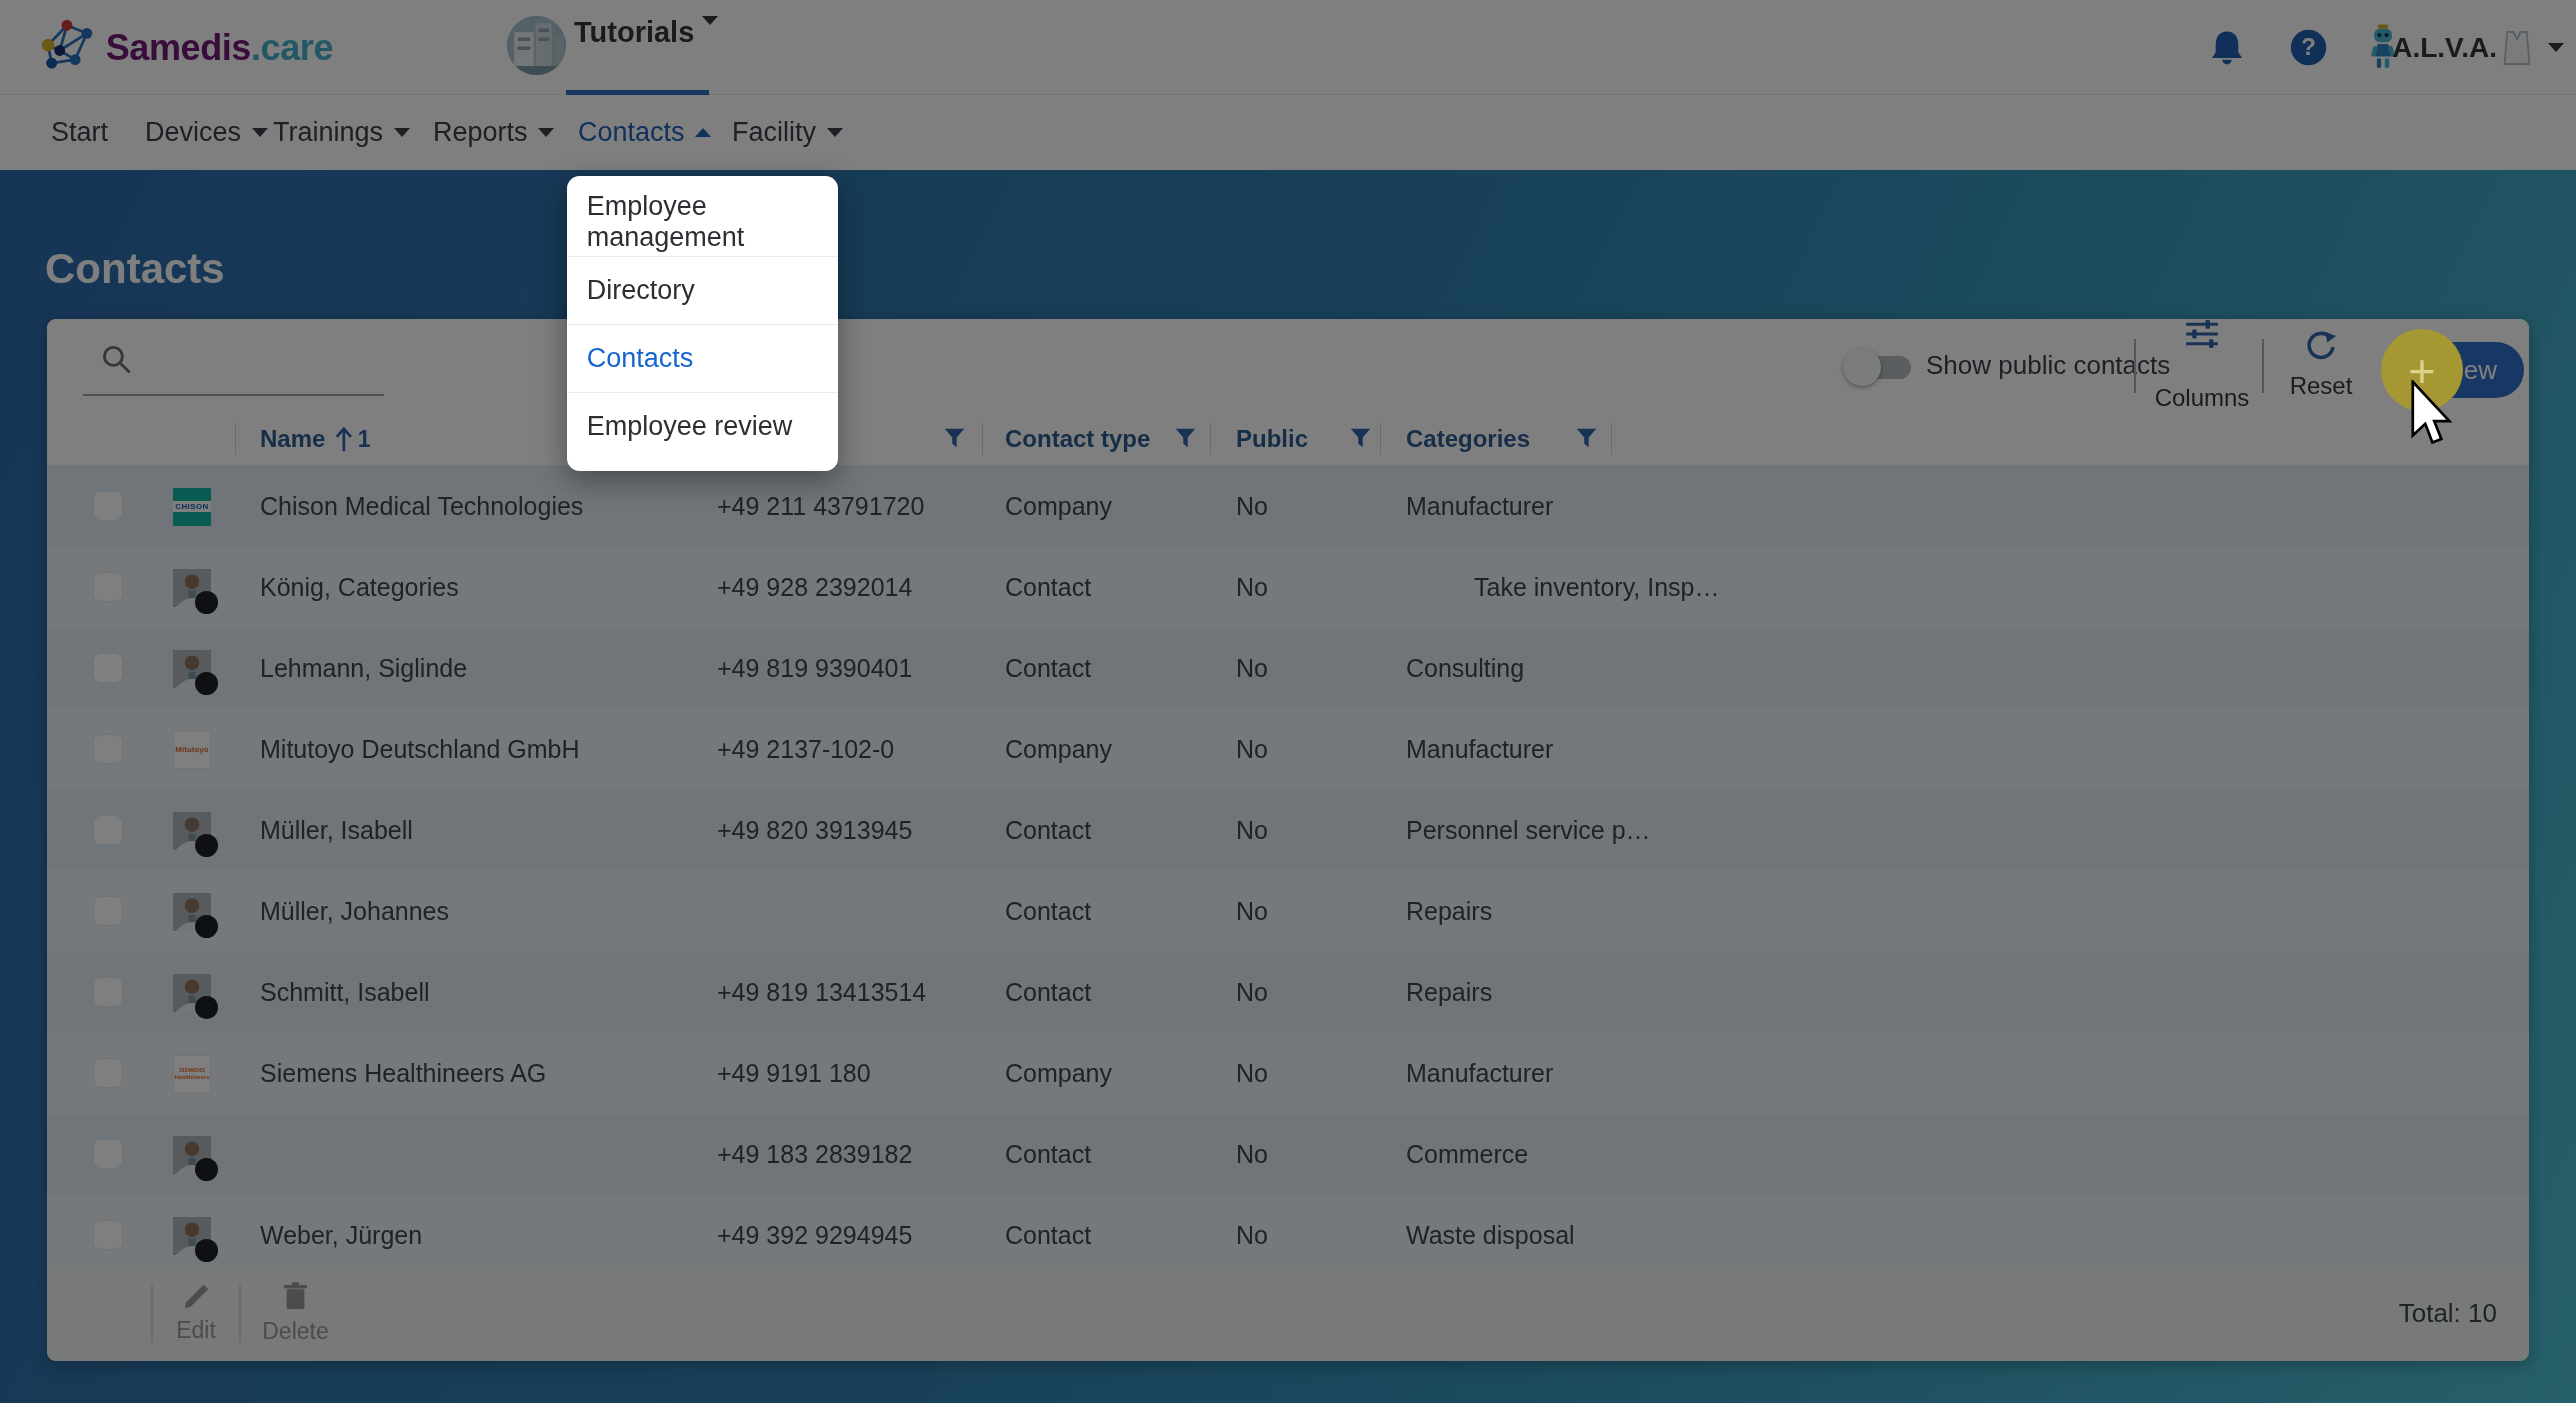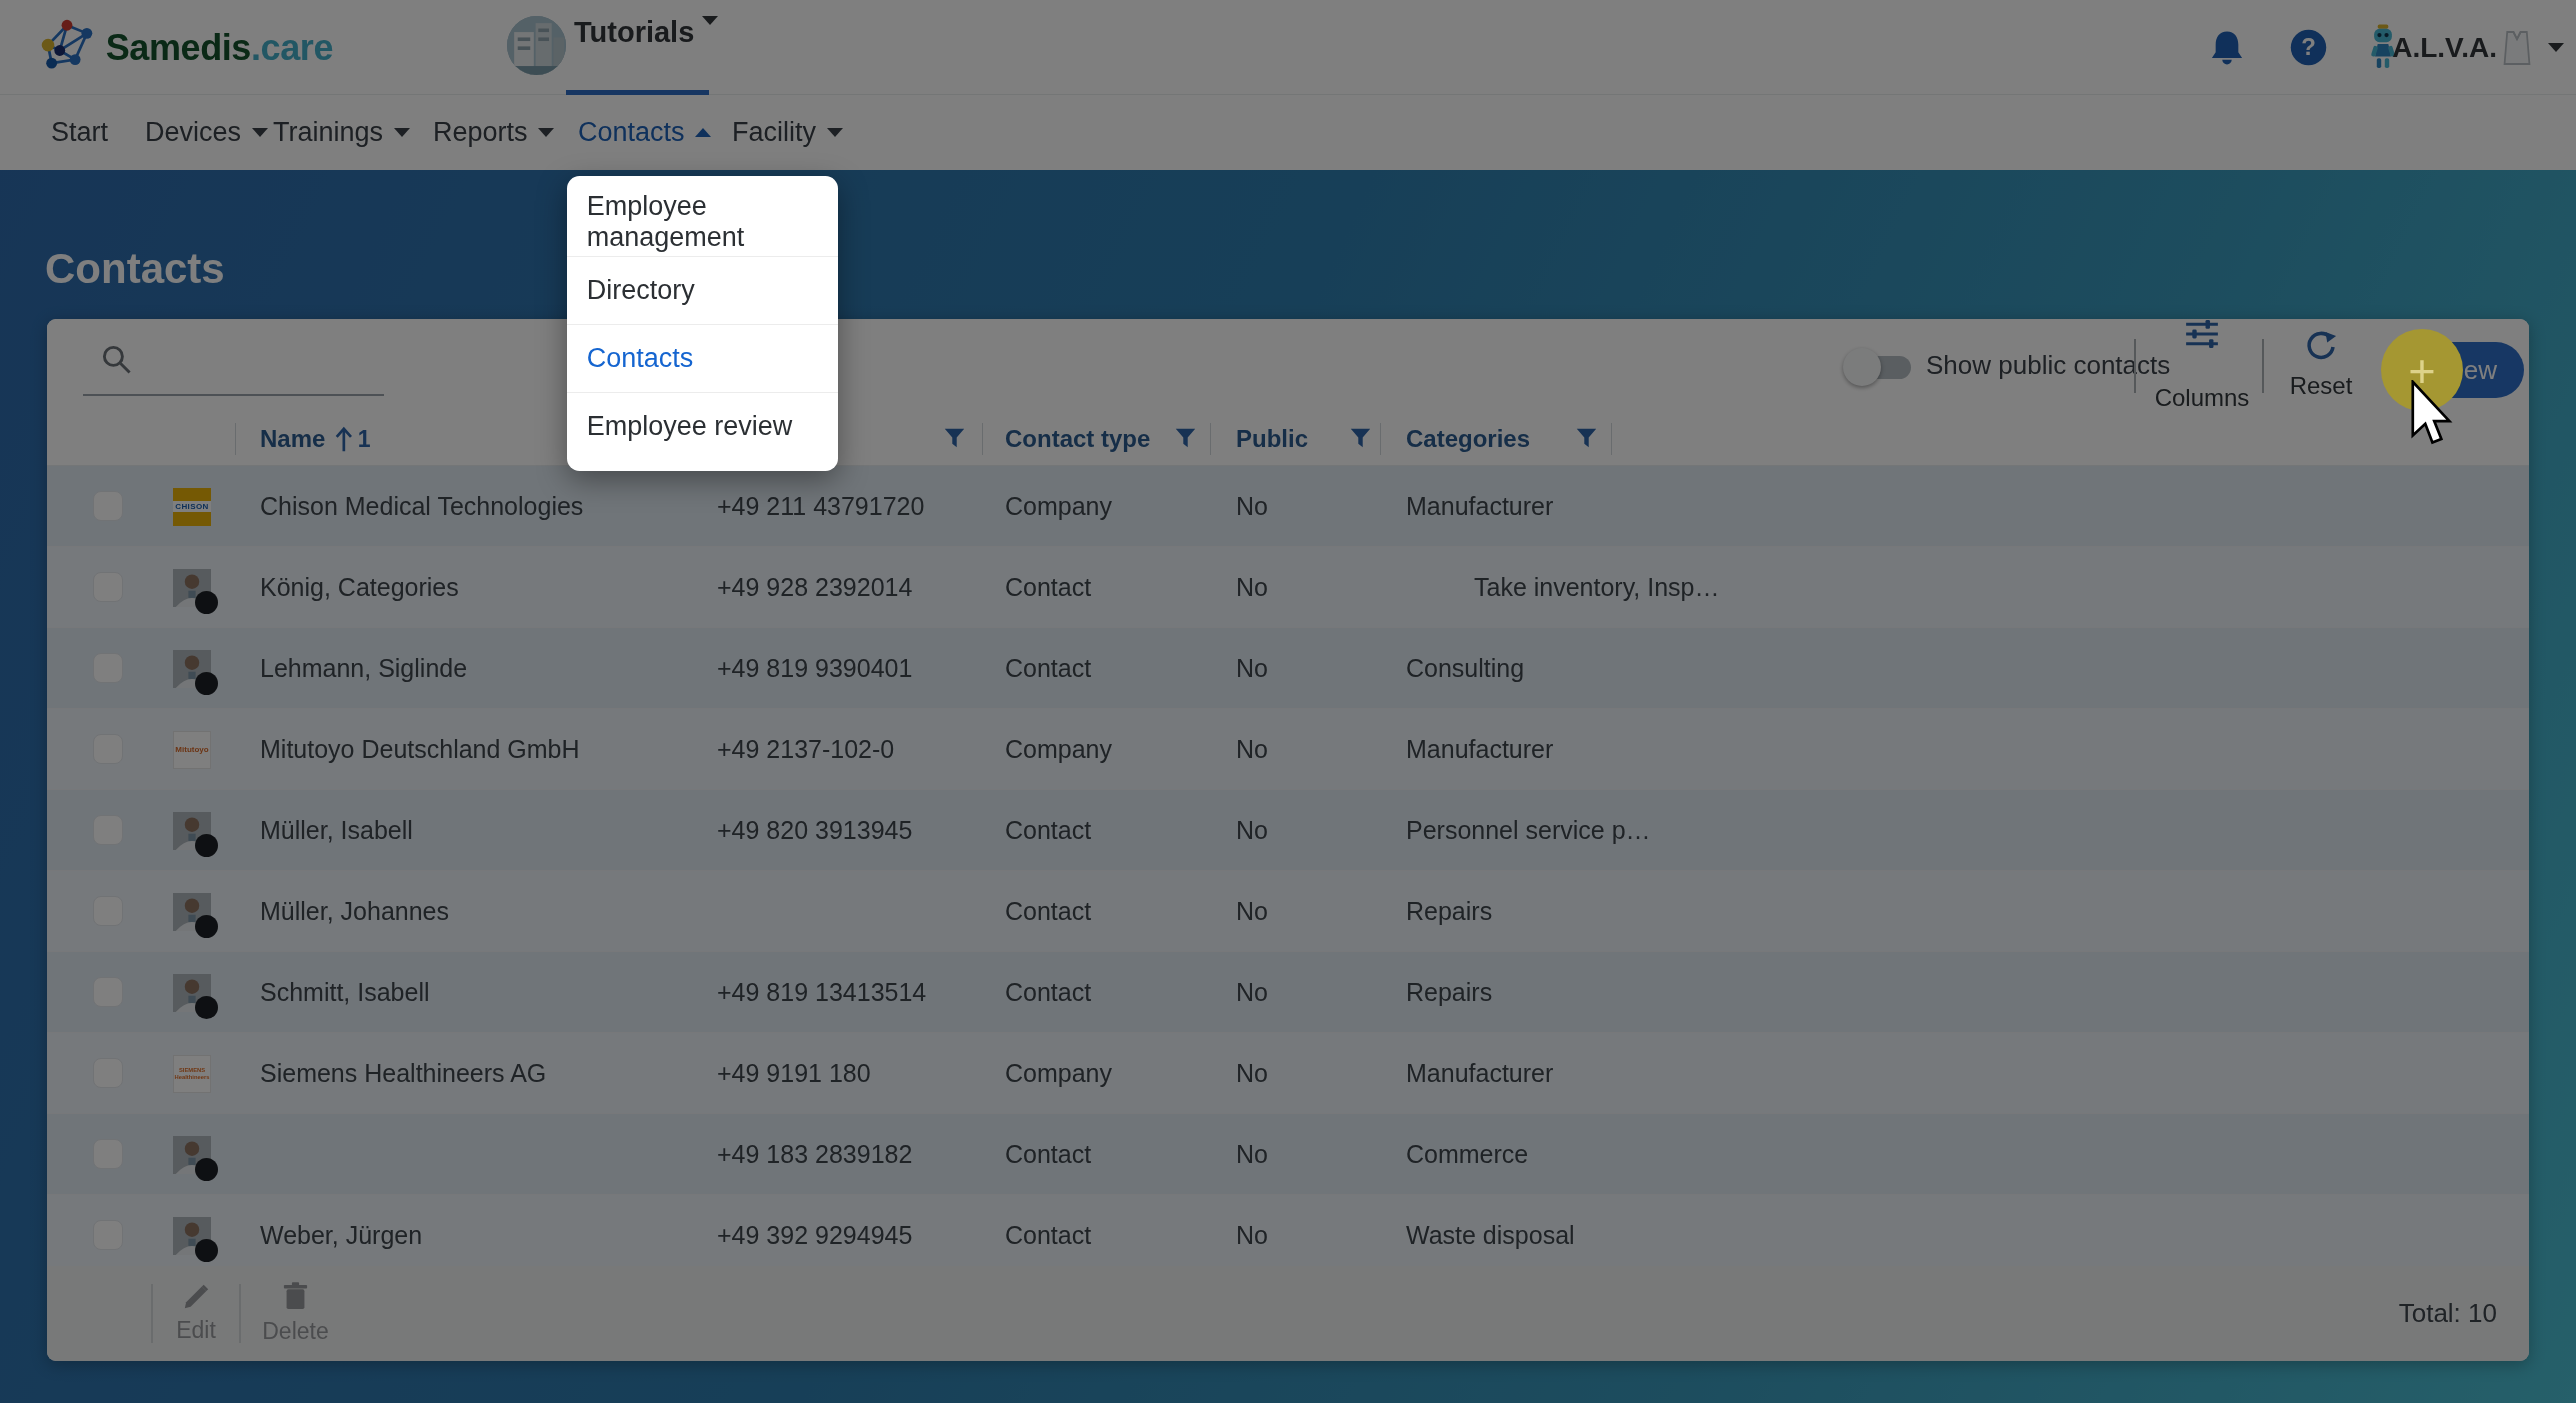--- a/index.html
+++ b/index.html
@@ -3,21 +3,21 @@
 <meta charset="utf-8">
 <style>
   html,body{margin:0;padding:0;background:#222;}
   *{box-sizing:border-box;font-family:"Liberation Sans",sans-serif;}
   .stage{position:relative;width:2576px;height:1403px;overflow:hidden;
          background:linear-gradient(115deg,#2e6aad 0%,#2f7fb0 45%,#3a9abd 72%,#4cc0d4 100%);}
   
   .topbar{position:absolute;left:0;top:0;width:2576px;height:95px;background:#ffffff;border-bottom:0.9px solid #e9eced;}
   .brand{position:absolute;left:39px;top:18px;display:flex;align-items:center;gap:10.7px;}
   .brand-text{font-size:36px;font-weight:bold;letter-spacing:-0.4px;}
-  .brand-text .p1{color:#14532d;}
+  .brand-text .p1{color:#701a75;}
   .brand-text .p2{color:#45aec8;}
   .tutorials{position:absolute;left:507px;top:16px;display:flex;gap:8px;}
   .tut-avatar{width:59px;height:59px;border-radius:50%;overflow:hidden;background:#9fb7c4;}
   .tut-label{font-size:29px;font-weight:bold;color:#33373b;}
   .tri{display:inline-block;width:0;height:0;}
   .tri.down{border-left:8px solid transparent;border-right:8px solid transparent;border-top:9.8px solid currentColor;}
   .tri.up{border-left:8px solid transparent;border-right:8px solid transparent;border-bottom:9.8px solid currentColor;}
   .topbar-right{position:absolute;right:0;top:0;height:95px;}
   .icon-btn{position:absolute;top:0;height:95px;display:flex;align-items:center;}
   .user-label{font-size:28px;font-weight:bold;color:#33373b;}
@@ -51,21 +51,21 @@
   
   .rows{position:absolute;left:0;top:147px;width:100%;}
   .trow{position:relative;width:100%;height:81px;border-bottom:0.9px solid #eef1f4;cursor:pointer;}
   .trow.odd{background:#e1eaf3;}
   .trow.even{background:#ecf2f8;}
   .cell{position:absolute;top:0;height:81px;display:flex;align-items:center;font-size:25px;color:#3f464d;white-space:nowrap;}
   .chk{position:absolute;left:46px;top:25px;width:30px;height:30px;border-radius:8px;background:#ffffff;border:0.9px solid #e2e6ea;cursor:pointer;}
   .avatar{position:absolute;left:126px;top:21.5px;width:38px;height:38px;}
   .avatar .badge{position:absolute;right:-7.2px;bottom:-7.2px;width:23px;height:23px;border-radius:50%;background:#1d2126;}
   .logo-box{width:38px;height:38px;display:flex;align-items:center;justify-content:center;overflow:hidden;}
-  .logo-chison{background:#eab308;}
+  .logo-chison{background:#14b8a6;}
   .logo-chison .strip{background:#fff;width:38px;text-align:center;font-size:8px;font-weight:bold;color:#1a5fb0;letter-spacing:0.4px;padding:0.9px 0;}
   .logo-mitutoyo{background:#fff;border:0.9px solid #e4e4e4;font-size:8px;font-weight:bold;color:#d86a2a;}
   .logo-siemens{background:#fff;border:0.9px solid #e4e4e4;font-size:5.8px;font-weight:bold;color:#e0702a;text-align:center;line-height:6.7px;}
   
   .bbar{position:absolute;left:0;top:947px;width:100%;height:95px;background:#f1f2f3;}
   .bdiv{position:absolute;top:18px;width:1.8px;height:59px;background:#d5d8db;}
   .action{position:absolute;top:0;height:95px;display:flex;flex-direction:column;align-items:center;justify-content:center;gap:3.6px;color:#97999c;}
   .action .lbl{font-size:23px;}
   .total{position:absolute;right:32px;top:0;height:95px;display:flex;align-items:center;font-size:26px;color:#3f464d;}
   

